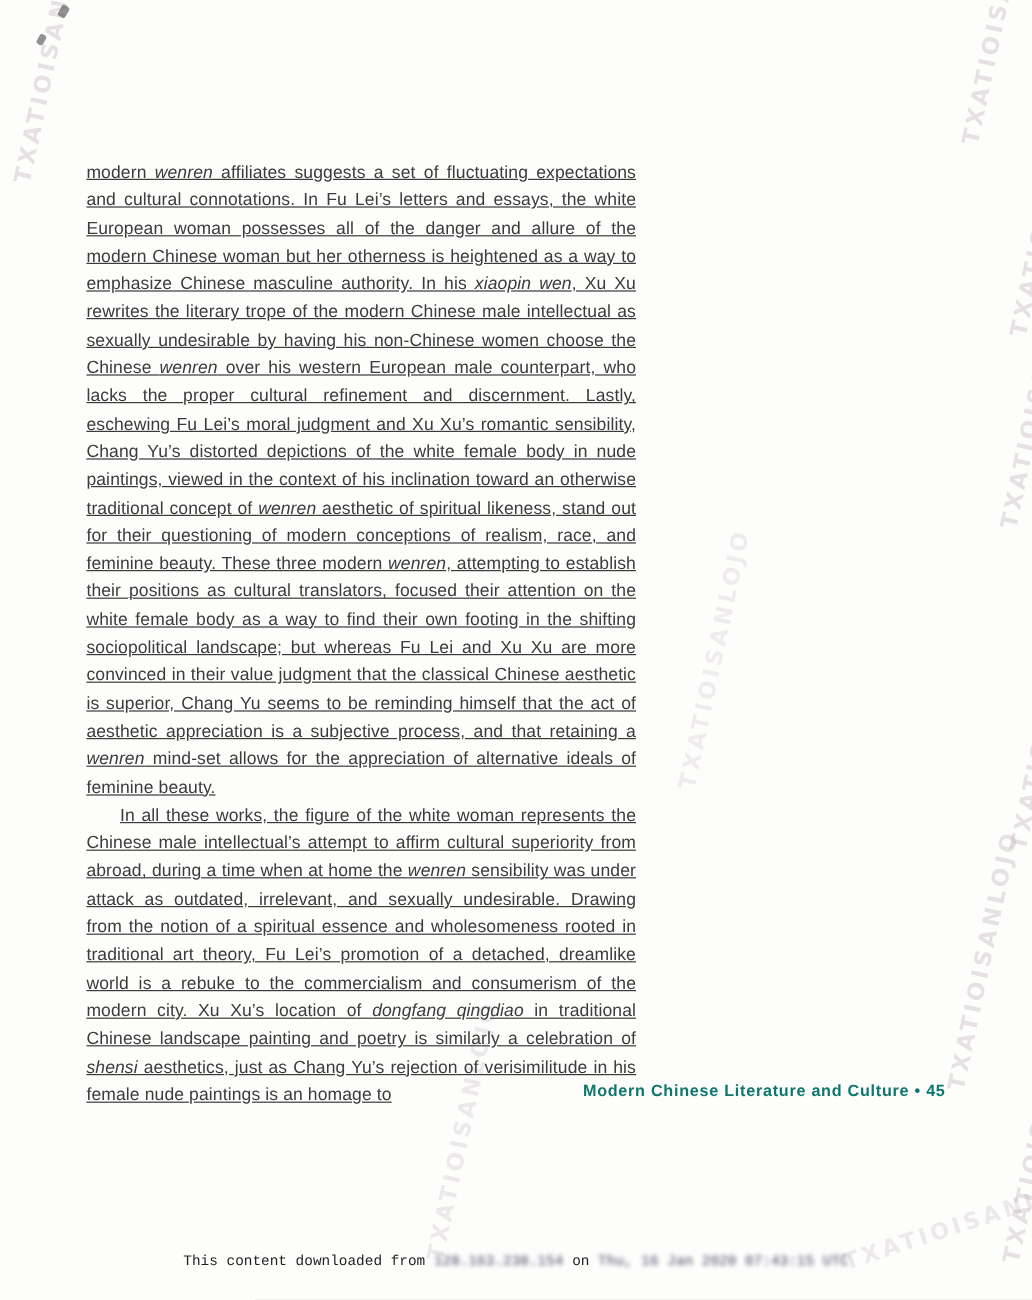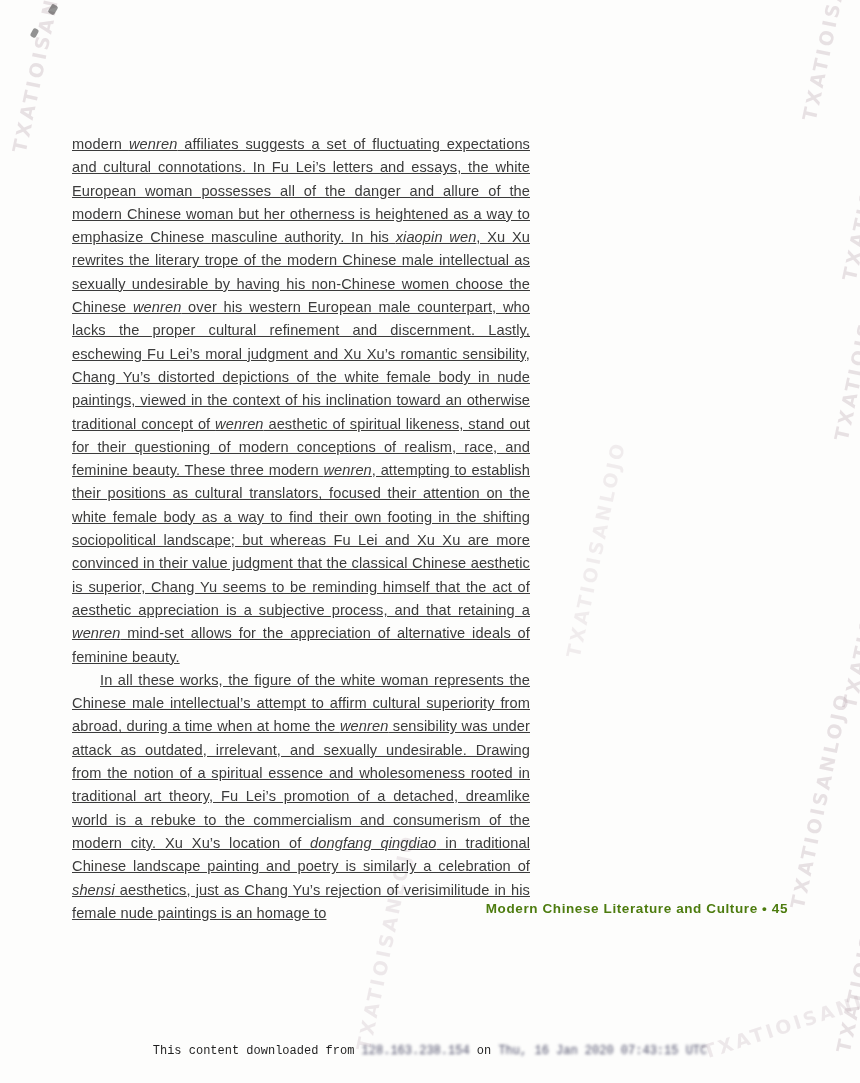--- a/index.html
+++ b/index.html
@@ -30,21 +30,21 @@
   .text-block em { font-style: italic; }
 
   
   .running-footer {
     position: absolute;
     right: 72px;
     top: 901px;
     font-size: 13.5px;
     font-weight: bold;
     letter-spacing: 0.6px;
-    color: #4d7c0f;
+    color: #0f766e;
     white-space: nowrap;
   }
 
   
   .jstor-footer {
     position: absolute;
     left: 0;
     top: 1043px;
     width: 100%;
     text-align: center;

